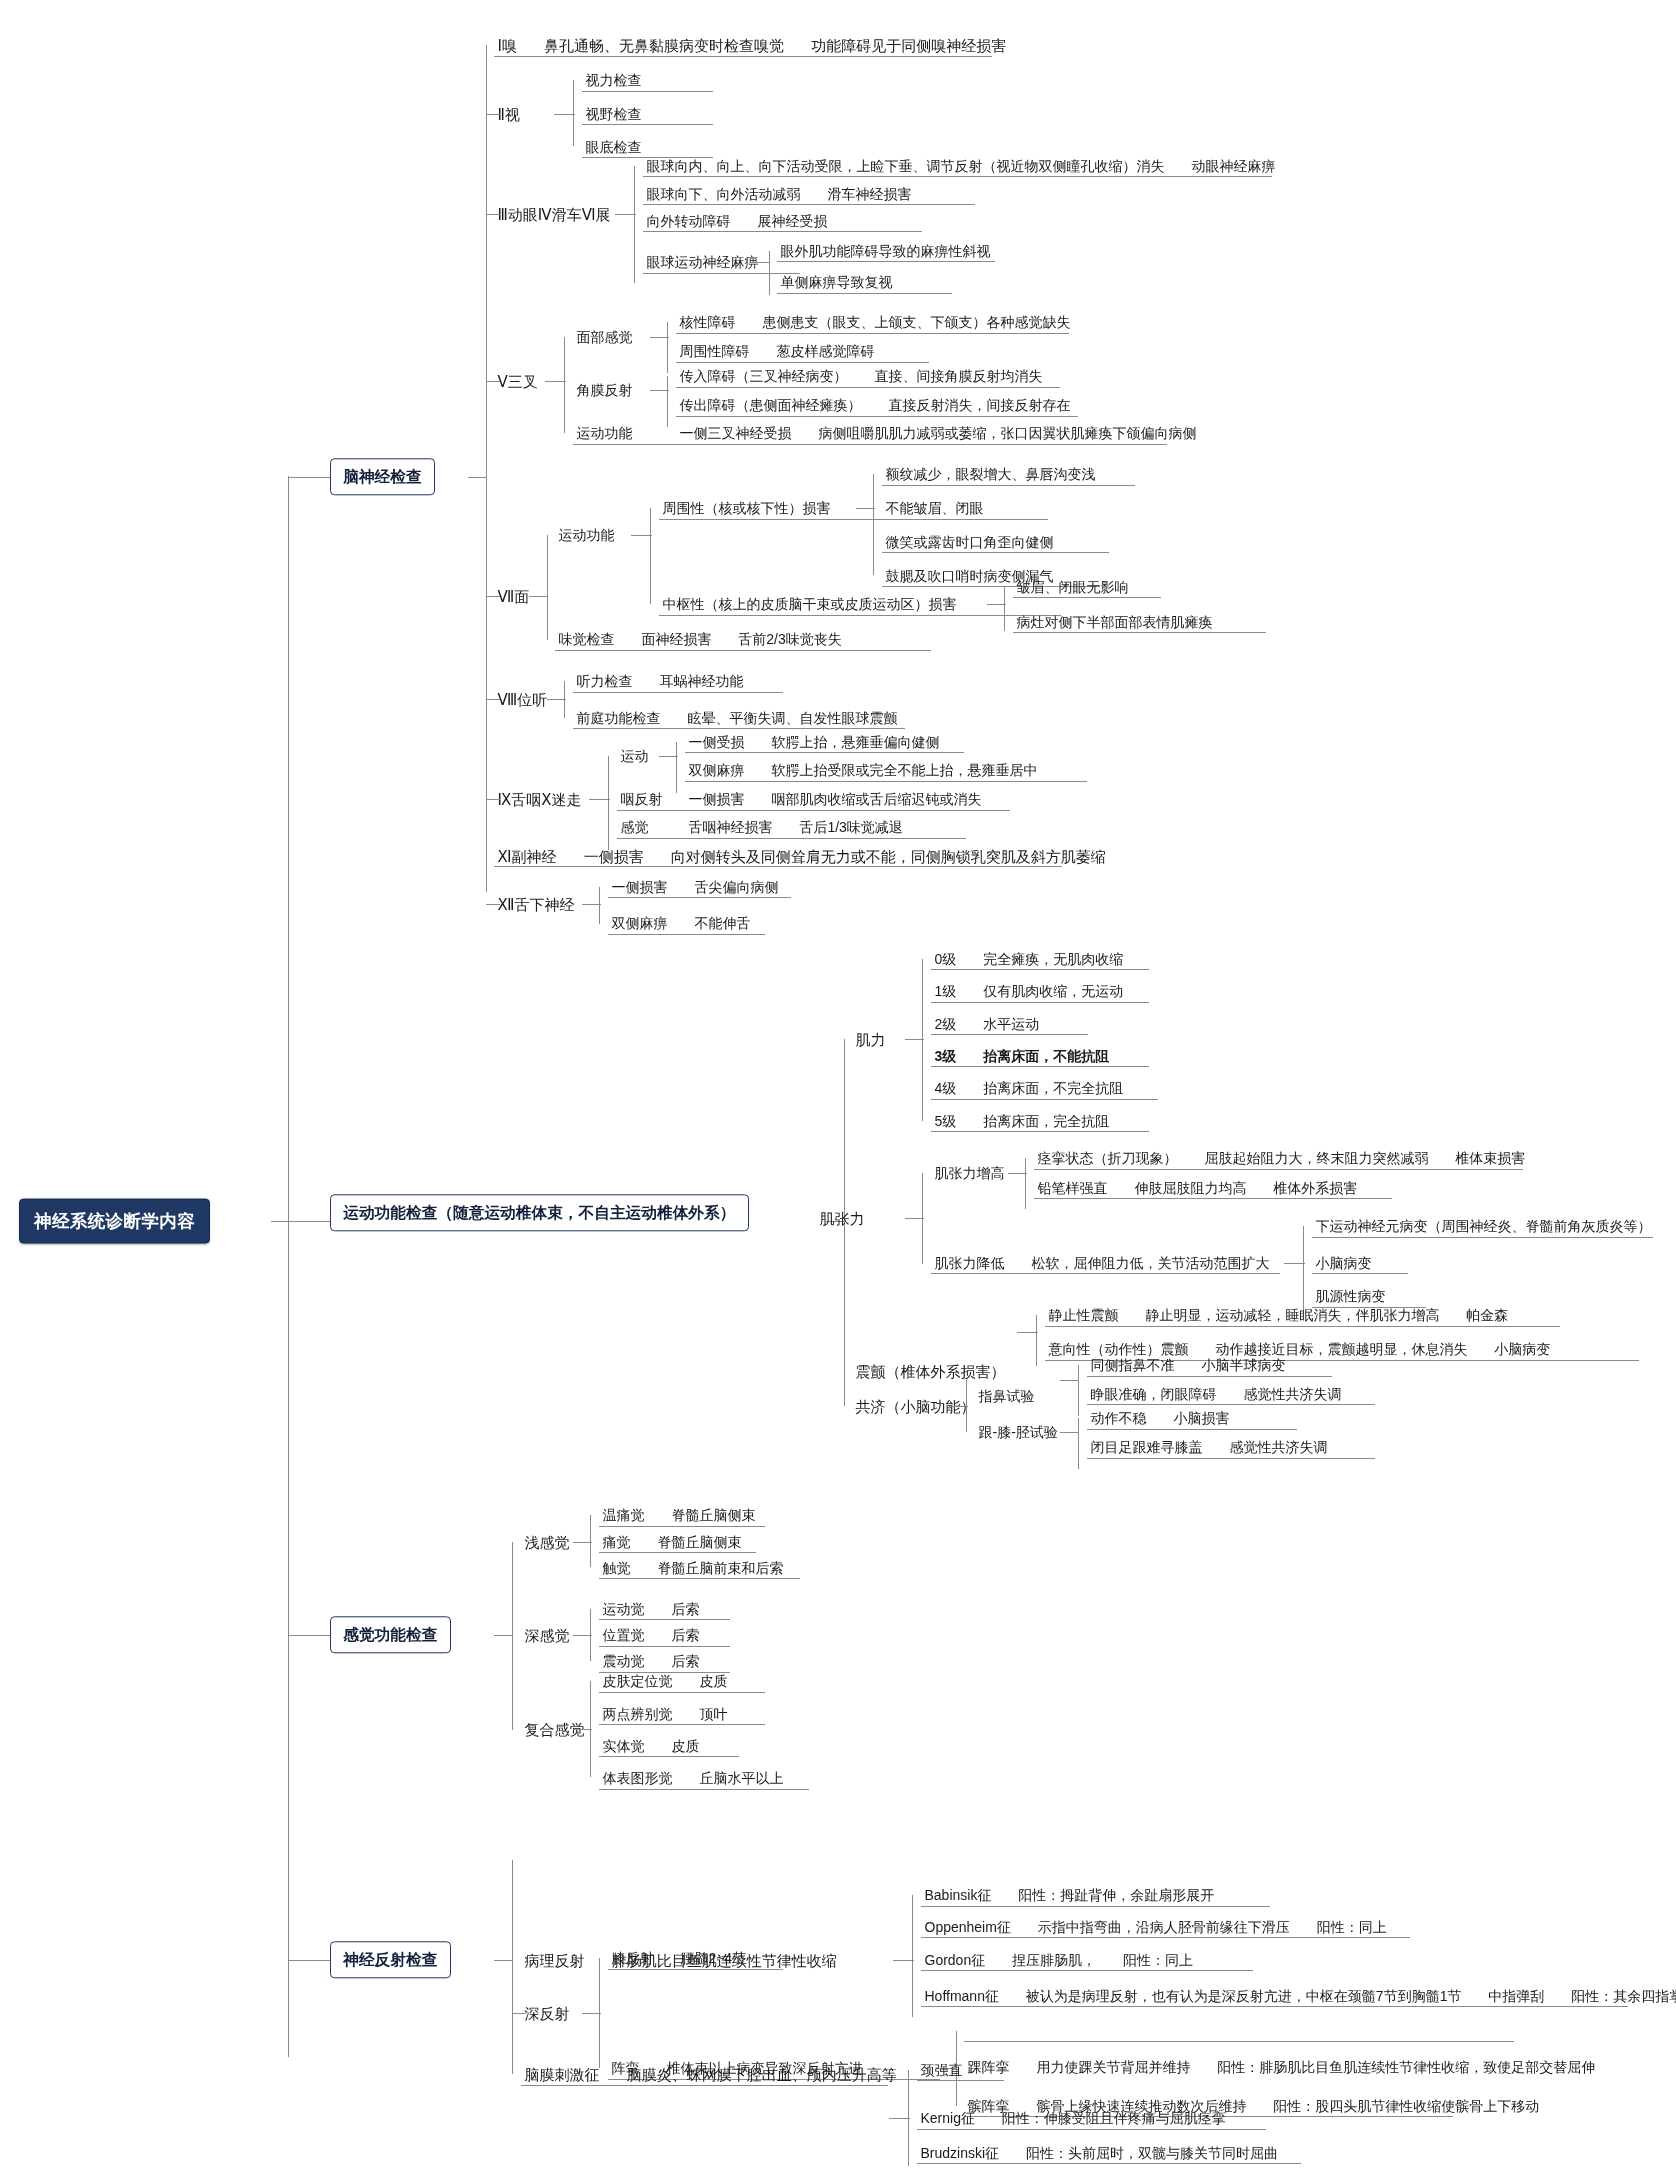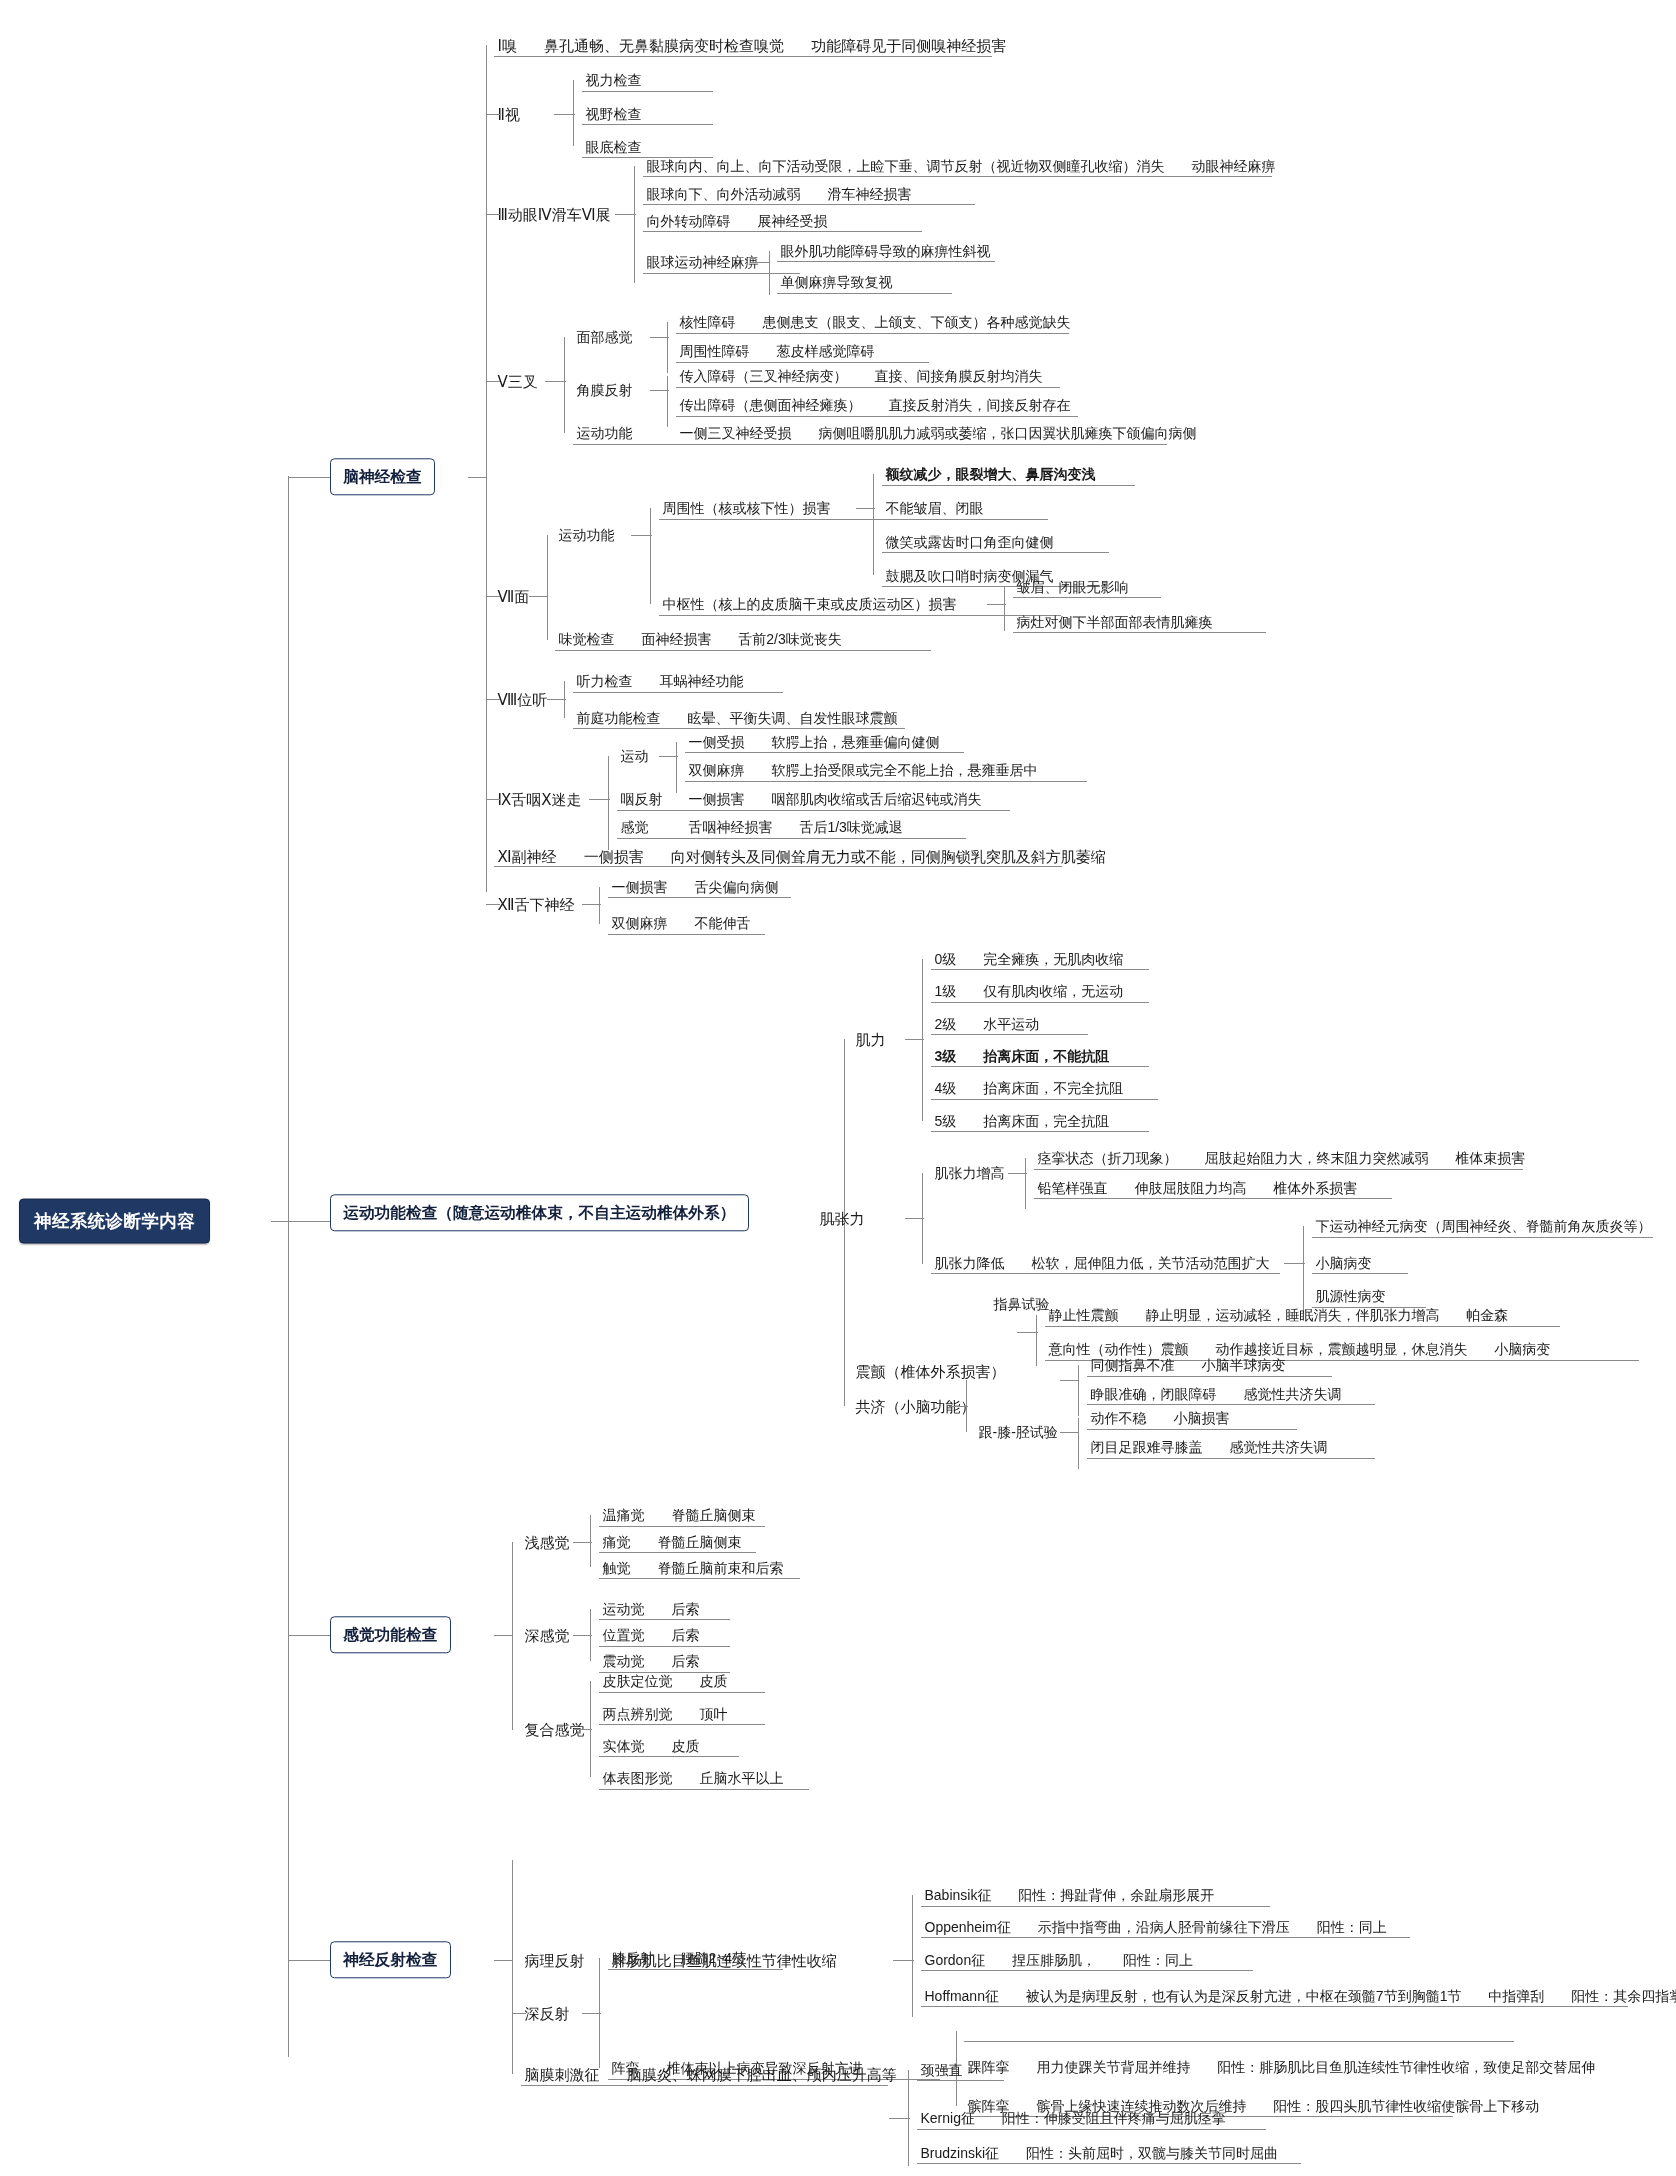--- a/index.html
+++ b/index.html
@@ -184,21 +184,21 @@
   <div class="hline" style="left:529px; top:596px; width:19px;"></div>
 
   <div class="node l3" style="left:555px; top:535px;">运动功能</div>
   <div class="vline" style="left:650px; top:508px; height:96px;"></div>
   <div class="hline" style="left:631px; top:535px; width:21px;"></div>
 
   <div class="node leaf" style="left:659px; top:508px;">周围性（核或核下性）损害</div>
   <div class="uline" style="left:659px; top:519px; width:253px;"></div>
   <div class="vline" style="left:873px; top:474px; height:101px;"></div>
   <div class="hline" style="left:856px; top:508px; width:19px;"></div>
-  <div class="node leaf" style="left:882px; top:474px;font-weight:bold;">额纹减少，眼裂增大、鼻唇沟变浅</div>
+  <div class="node leaf" style="left:882px; top:474px;">额纹减少，眼裂增大、鼻唇沟变浅</div>
   <div class="uline" style="left:882px; top:485px; width:253px;"></div>
   <div class="node leaf" style="left:882px; top:508px;">不能皱眉、闭眼</div>
   <div class="uline" style="left:882px; top:519px; width:166px;"></div>
   <div class="node leaf" style="left:882px; top:542px;">微笑或露齿时口角歪向健侧</div>
   <div class="uline" style="left:882px; top:552px; width:227px;"></div>
   <div class="node leaf" style="left:882px; top:576px;">鼓腮及吹口哨时病变侧漏气</div>
   <div class="uline" style="left:882px; top:586px; width:218px;"></div>
 
   <div class="node leaf" style="left:659px; top:604px;">中枢性（核上的皮质脑干束或皮质运动区）损害</div>
   <div class="uline" style="left:659px; top:615px; width:402px;"></div>
@@ -374,21 +374,21 @@
     <span class="run">意向性（动作性）震颤</span>
     <span class="run">动作越接近目标，震颤越明显，休息消失</span>
     <span class="run">小脑病变</span>
   </div>
   <div class="uline" style="left:1045px; top:1360px; width:594px;"></div>
 
   <div class="node l2" style="left:852px; top:1406px;">共济（小脑功能）</div>
   <div class="vline" style="left:966px; top:1380px; height:52px;"></div>
   <div class="hline" style="left:949px; top:1406px; width:19px;"></div>
 
-  <div class="node l3" style="left:975px; top:1304px;margin-left:15px;">指鼻试验</div>
+  <div class="node l3" style="left:975px; top:1396px;">指鼻试验</div>
   <div class="vline" style="left:1078px; top:1365px; height:51px;"></div>
   <div class="hline" style="left:1060px; top:1380px; width:19px;"></div>
   <div class="node leaf" style="left:1087px; top:1365px;">
     <span class="run">同侧指鼻不准</span>
     <span class="run">小脑半球病变</span>
   </div>
   <div class="uline" style="left:1087px; top:1376px; width:245px;"></div>
   <div class="node leaf" style="left:1087px; top:1394px;">
     <span class="run">睁眼准确，闭眼障碍</span>
     <span class="run">感觉性共济失调</span>

